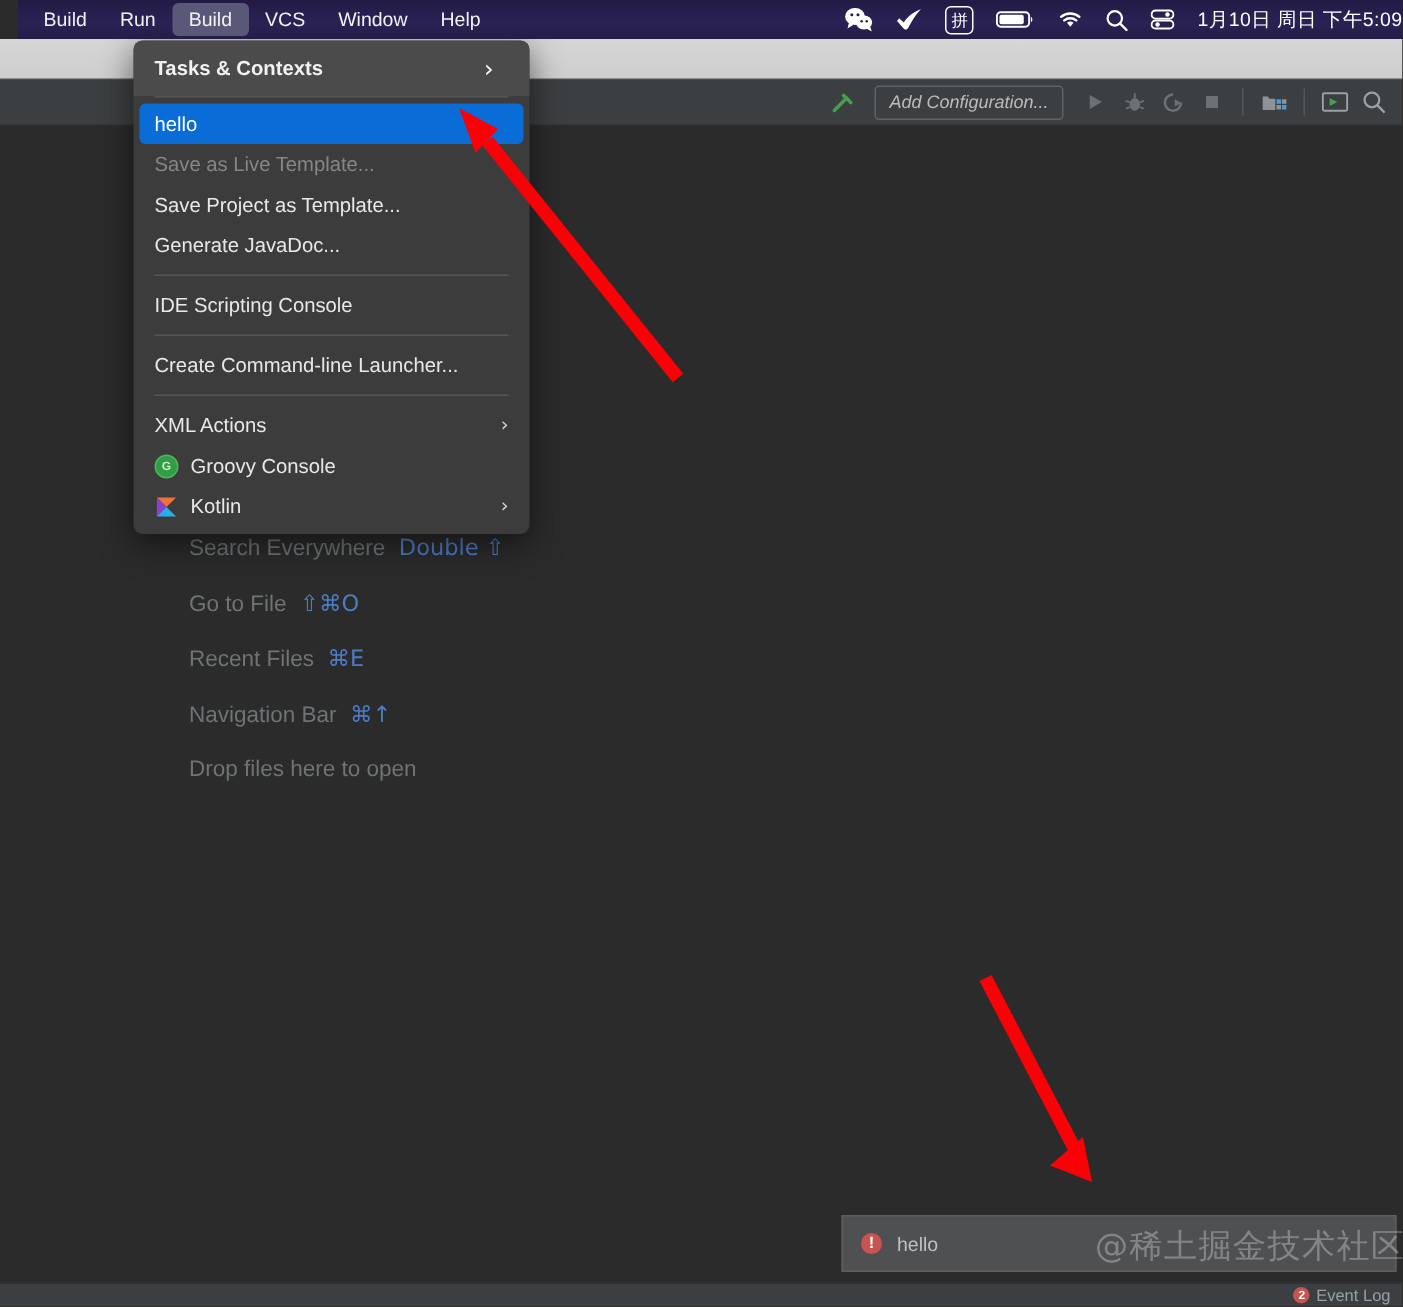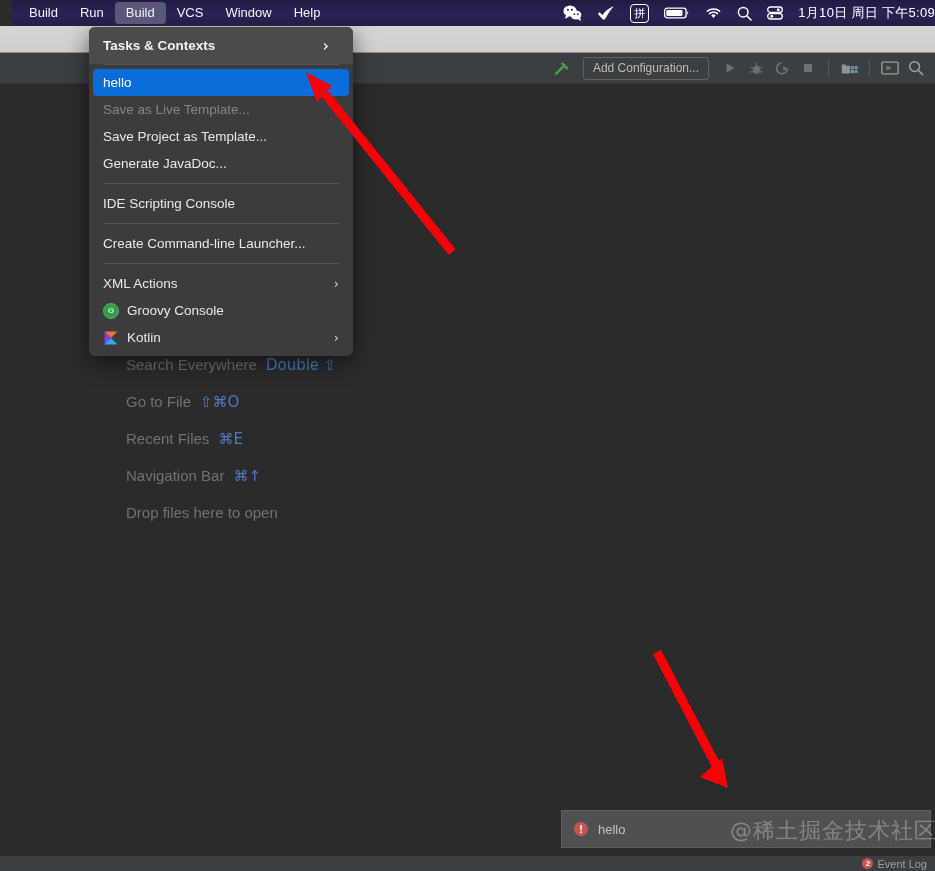--- a/index.html
+++ b/index.html
@@ -99,20 +99,21 @@
   .config-btn {
     height: 21px;
     border: 1px solid #5e6264;
     border-radius: 3px;
     color: #bbbbbb;
     font-size: 12px;
     padding: 0 9px;
     display: flex; align-items: center;
     margin: 4px 6px;
     white-space: nowrap;
+    font-style: italic;
   }
   .tb-sep {
     width: 1px; height: 18px;
     background: #55585a;
     margin: 0 5px;
   }
 
   
   .editor {
     position: absolute;

